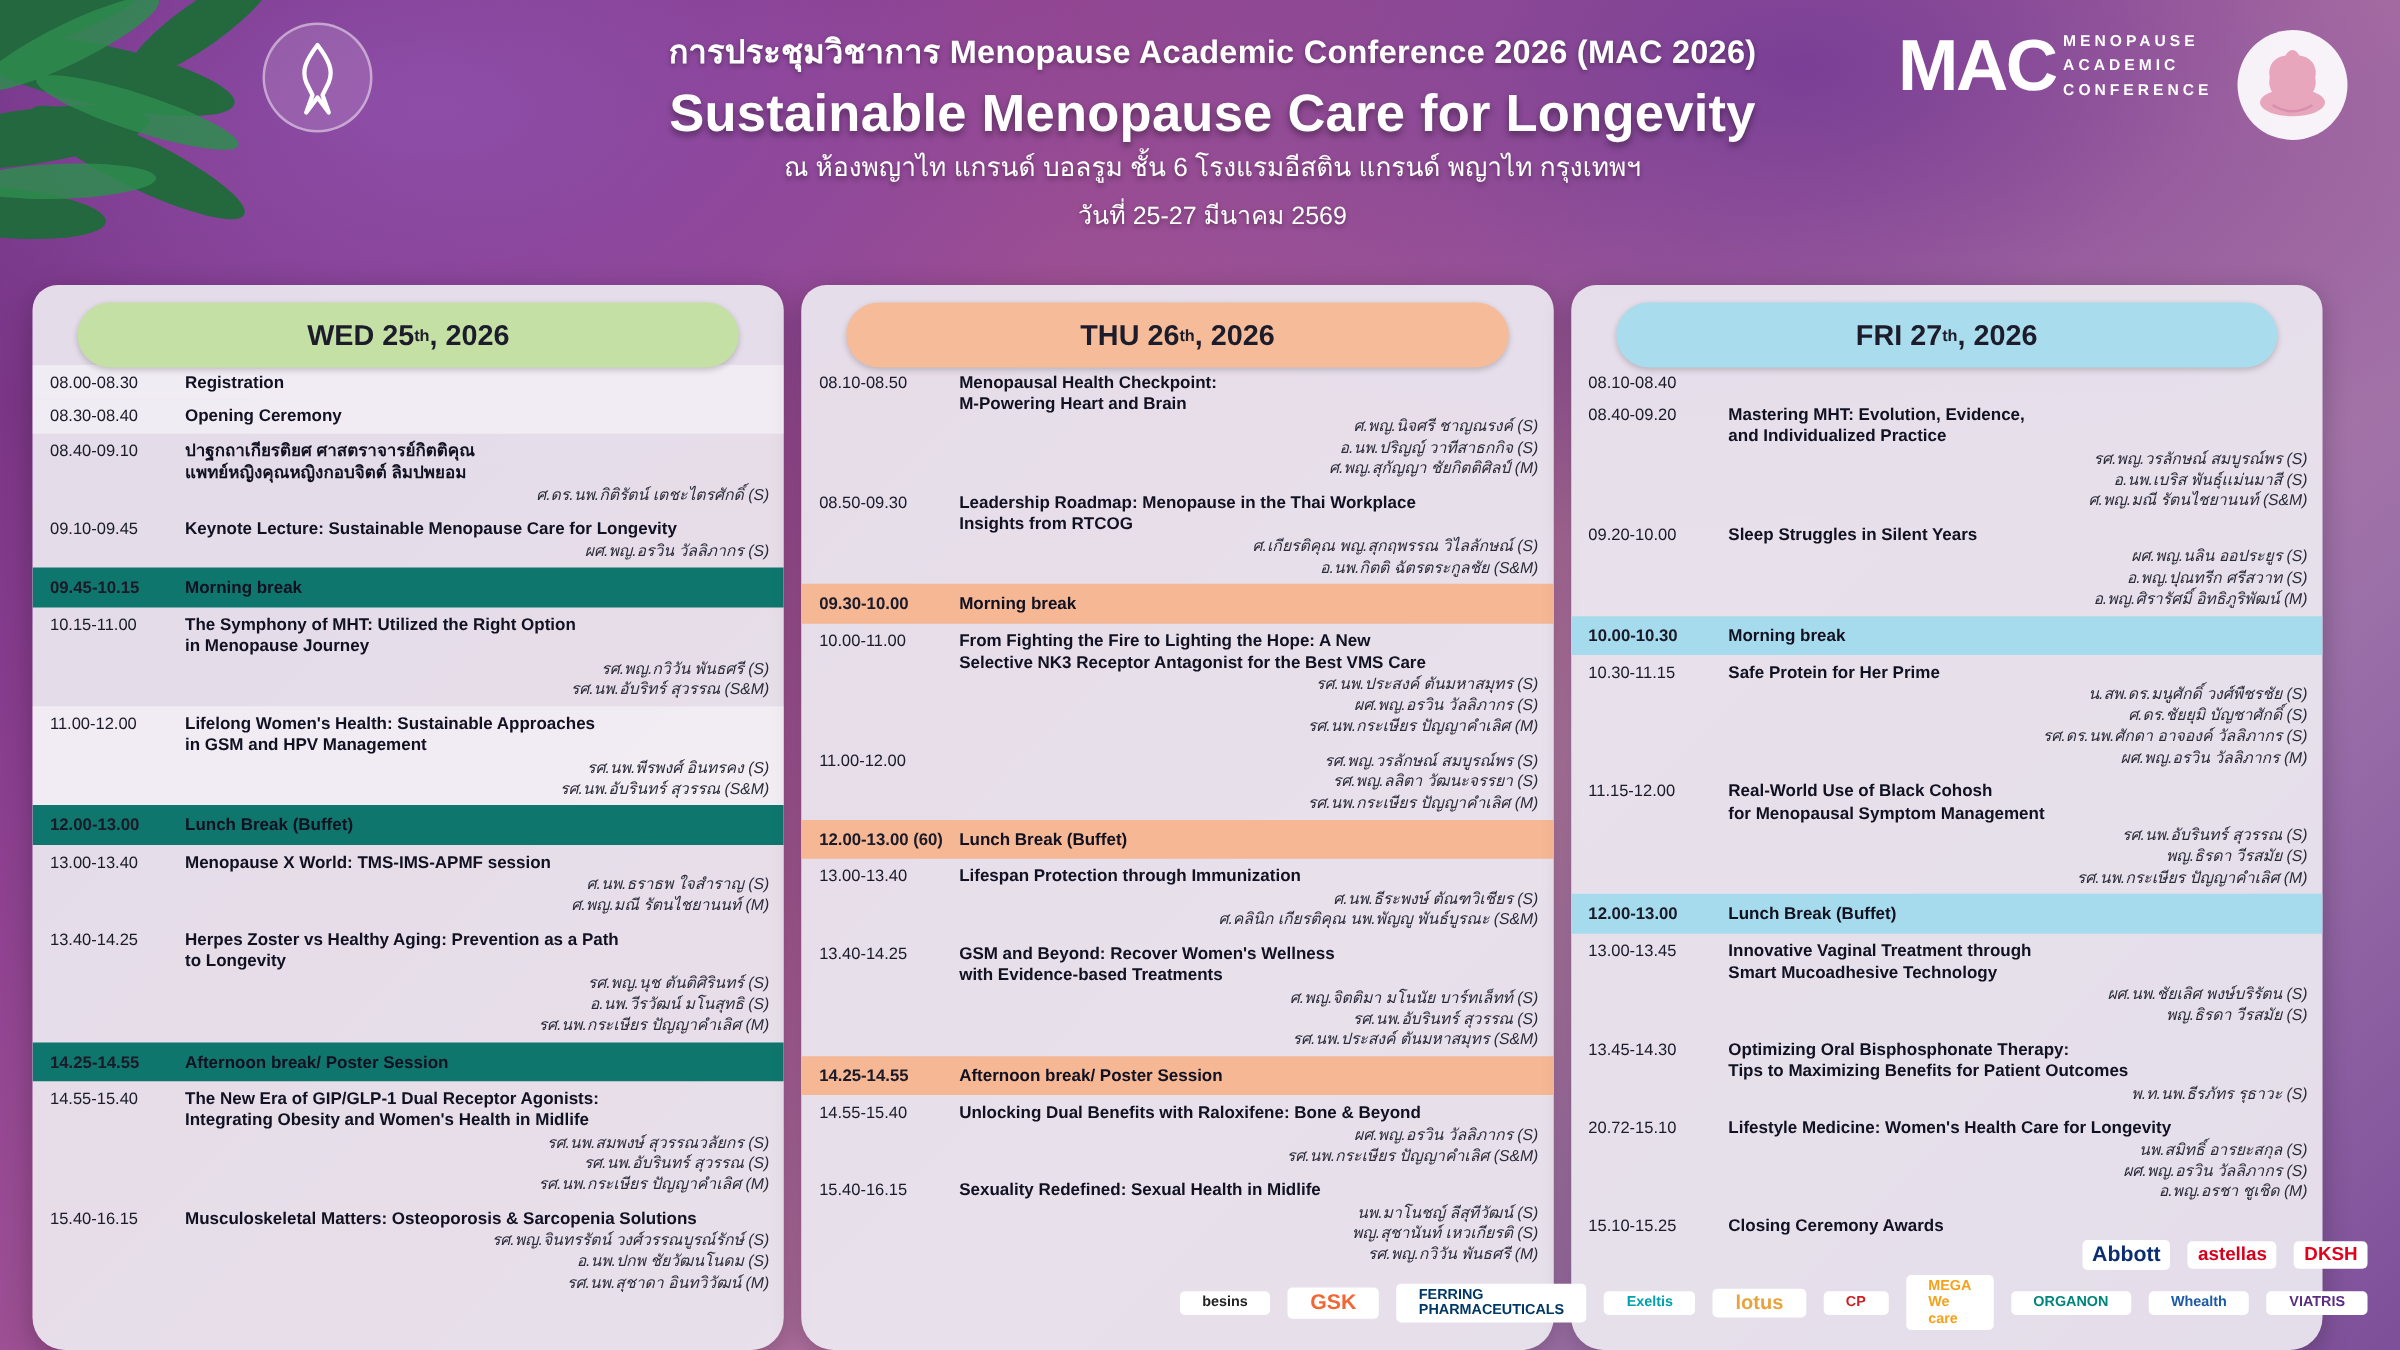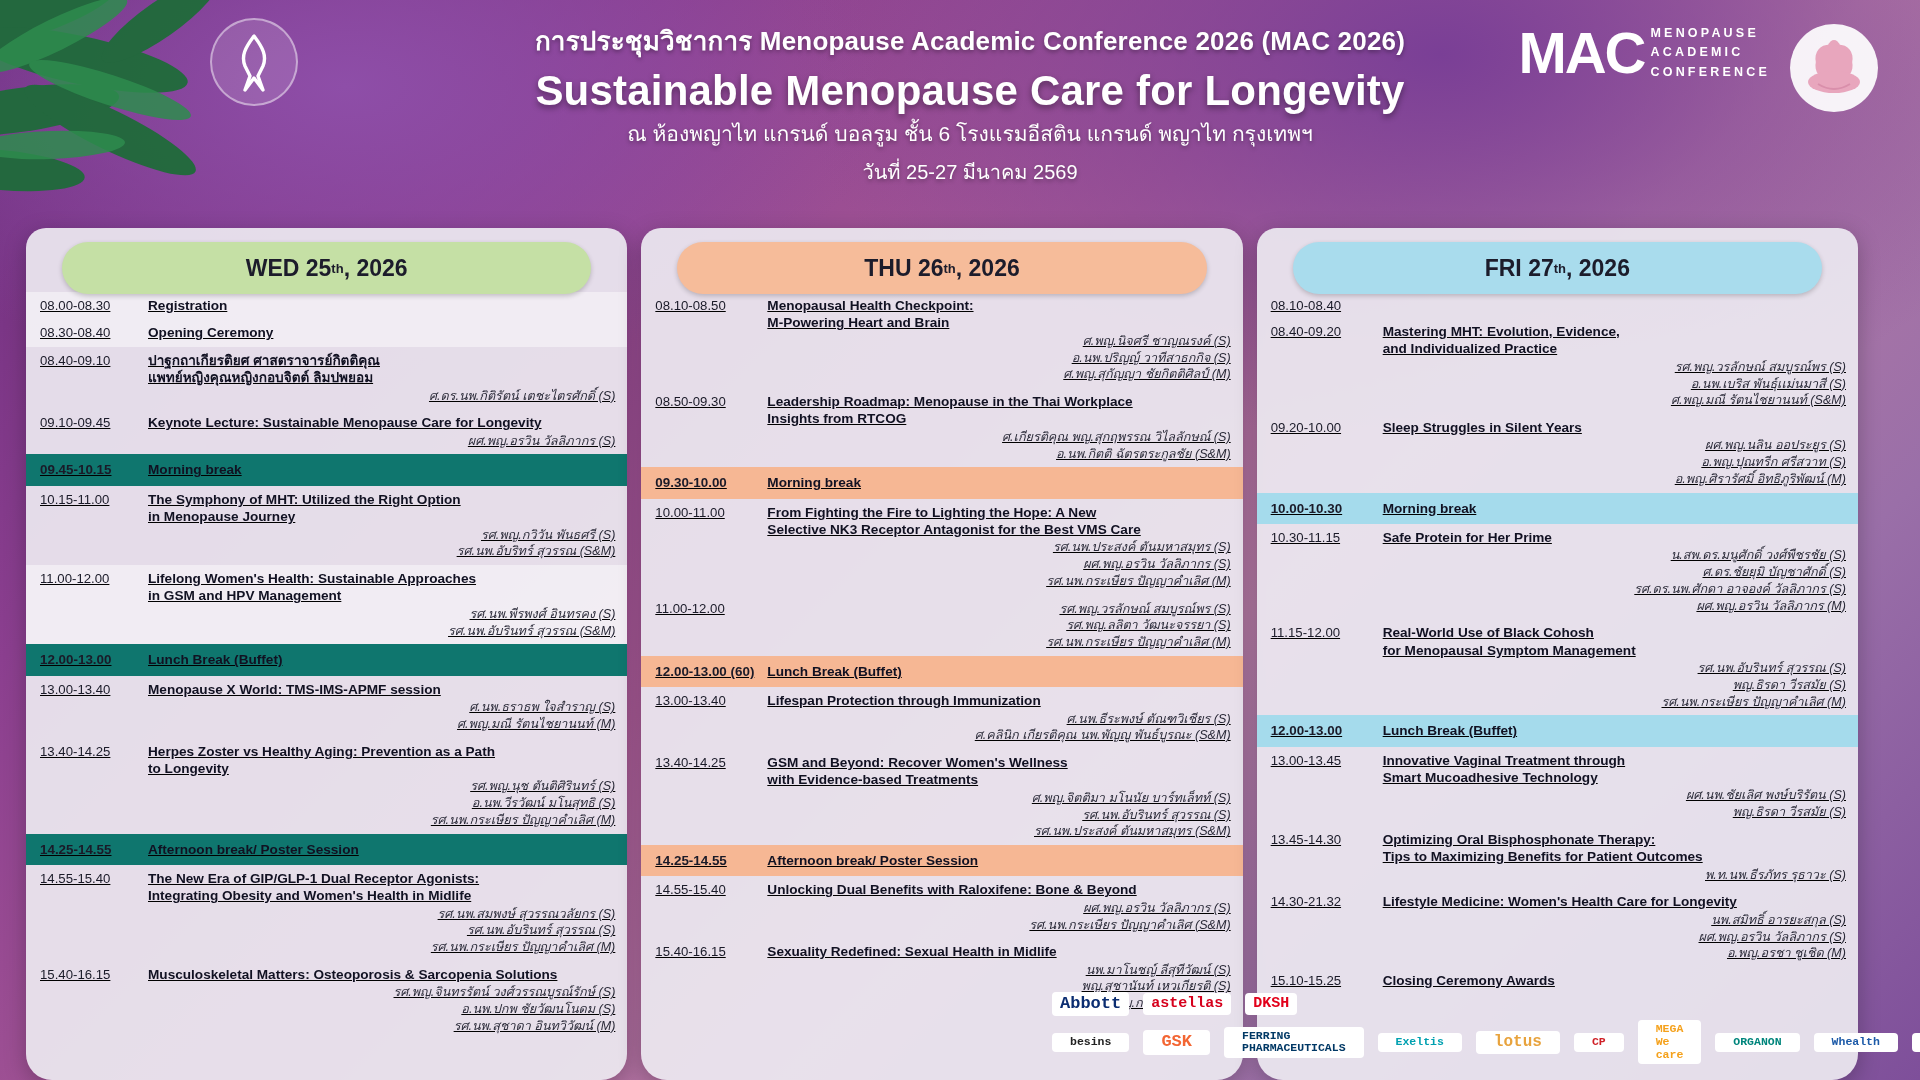--- a/index.html
+++ b/index.html
@@ -40,21 +40,21 @@
   .t-line4 { font-size: 20px; margin-top: 6px; font-weight: 500; text-shadow: 0 2px 4px rgba(0,0,0,.35); }
   .mac-logo {
     position: absolute; right: 150px; top: 24px; color: #fff;
     display: flex; align-items: center; gap: 6px;
   }
   .mac-logo .big { font-size: 58px; font-weight: 800; letter-spacing: -2px; line-height: 1; }
   .mac-logo .words { font-size: 12.5px; letter-spacing: 3.2px; line-height: 1.55; font-weight: 600; }
   .flower-logo { position: absolute; right: 40px; top: 22px; width: 92px; height: 92px; }
 
   
-  .board { position: absolute; left: 0; top: 228px; width: 1884px; height: 852px; display: flex; gap: 14px; padding: 0 26px; text-decoration: underline; }
+  .board { position: absolute; left: 0; top: 228px; width: 1884px; height: 852px; display: flex; gap: 14px; padding: 0 26px; }
   .col {
     flex: 1;
     background: rgba(236,232,240,0.93);
     border-radius: 20px 20px 26px 26px;
     position: relative;
     padding-top: 60px;
     overflow: hidden;
     box-shadow: 0 6px 22px rgba(0,0,0,.25);
   }
   .col-head {
@@ -82,21 +82,21 @@
   .row .spk { font-size: 12.6px; font-style: italic; color: #2a2a38; line-height: 1.33; margin-top: 1px; text-align: right; }
   .row.break { padding: 7px 12px 7px 14px; }
   .break .time { font-weight: 700; font-size: 13.4px; }
   .break .ttl { font-weight: 700; }
   .c1 .break { background: #0f766e; }
   .c2 .break { background: #f6b794; }
   .c3 .break { background: #a5dbec; }
 
   .sponsors {
     position: absolute; left: 1052px; top: 982px; width: 842px; height: 92px;
-    display: flex; flex-direction: column; gap: 4px; align-items: flex-start; justify-content: center; font-family: Liberation Mono, monospace;
+    display: flex; flex-direction: column; gap: 4px; align-items: flex-end; justify-content: center;
   }
   .sp-row { display: flex; align-items: center; justify-content: center; gap: 14px; }
   .sp {
     background: #fff; border-radius: 4px; padding: 3px 8px;
     font-size: 15px; font-weight: 800; color: #222; line-height: 1.1;
     display: flex; align-items: center; gap: 4px;
   }
   .sp.small { font-size: 11.5px; padding: 3px 18px; }
   .sp.abbott { color:#0b2d71; font-size:17px; }
   .sp.astellas { color:#d6001c; }
@@ -402,21 +402,21 @@
           </div>
         </div>
         <div class="row">
           <div class="time">13.45-14.30</div>
           <div class="body">
             <div class="ttl">Optimizing Oral Bisphosphonate Therapy:<br>Tips to Maximizing Benefits for Patient Outcomes</div>
             <div class="spk">พ.ท.นพ.ธีรภัทร รุธาวะ (S)</div>
           </div>
         </div>
         <div class="row">
-          <div class="time">14.30-21.32</div>
+          <div class="time">20.72-15.10</div>
           <div class="body">
             <div class="ttl">Lifestyle Medicine: Women's Health Care for Longevity</div>
             <div class="spk">นพ.สมิทธิ์ อารยะสกุล (S)<br>ผศ.พญ.อรวิน วัลลิภากร (S)<br>อ.พญ.อรชา ชูเชิด (M)</div>
           </div>
         </div>
         <div class="row">
           <div class="time">15.10-15.25</div>
           <div class="body">
             <div class="ttl">Closing Ceremony Awards</div>
           </div>

